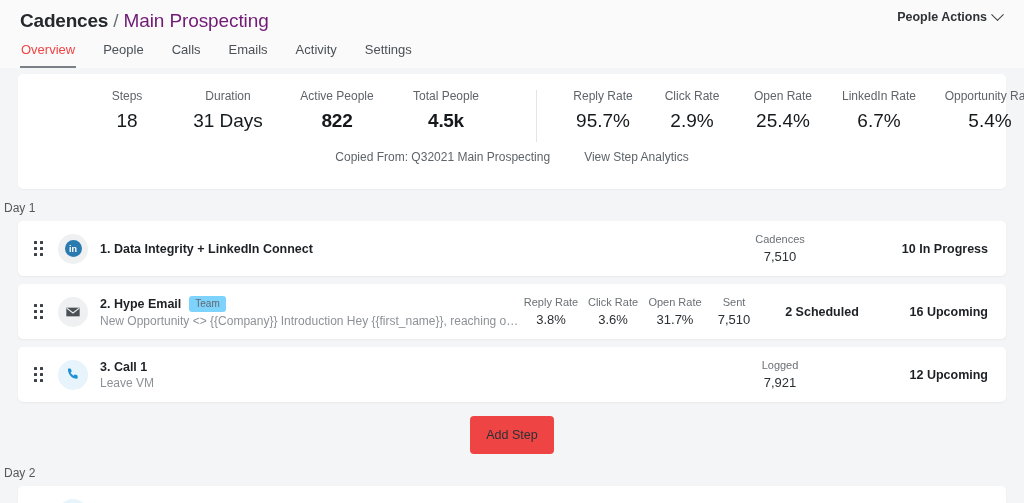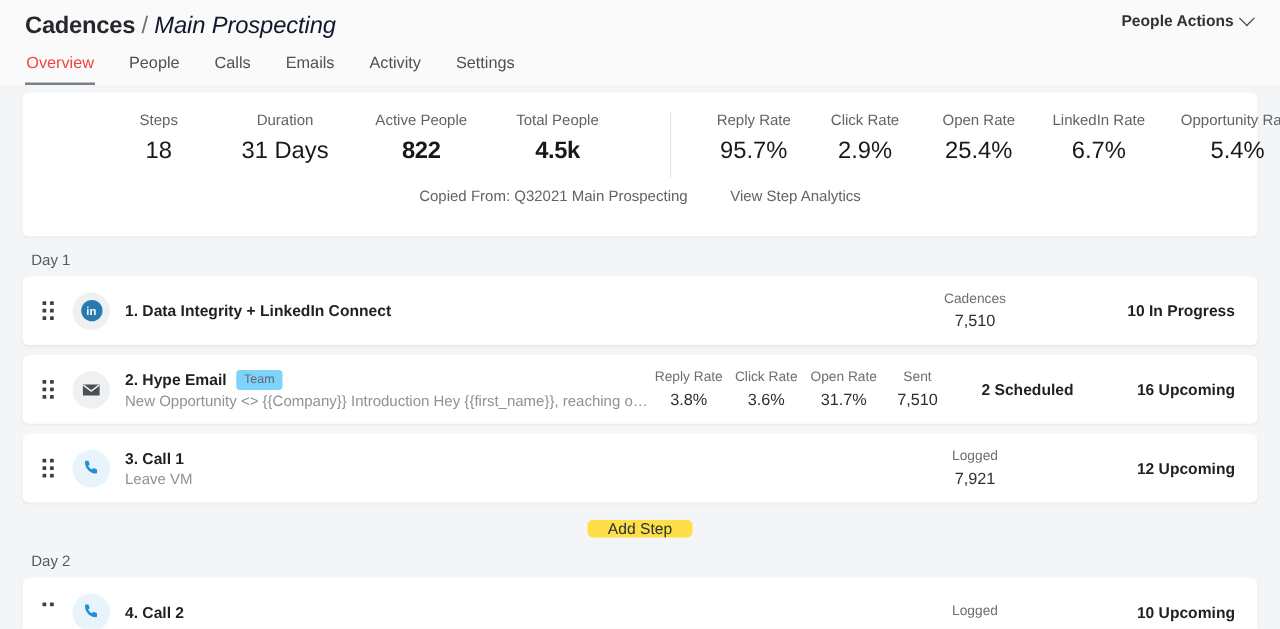--- a/index.html
+++ b/index.html
@@ -34,24 +34,23 @@
     font-weight: bold;
     color: #25282c;
     letter-spacing: -0.2px;
   }
   .crumb-sep {
     color: #6b7177;
     padding: 0 5px;
     font-weight: 400;
   }
   .crumb-current {
-    color: #0f172a;
+    color: #701a75;
     font-weight: 400;
     letter-spacing: -0.1px;
-    font-style: italic;
   }
   .people-actions {
     position: absolute;
     right: 22px;
     top: 10px;
     font-size: 12.5px;
     font-weight: bold;
     color: #2f3337;
     display: flex;
     align-items: center;
@@ -133,21 +132,21 @@
     font-size: 12px;
     color: #5e6469;
     margin-top: 8px;
   }
   .sub-row .link { cursor: pointer; }
 
   
   .day-label {
     font-size: 12px;
     color: #53585d;
-    padding: 12px 0 6px 25px;
+    padding: 12px 0 6px 4px;
   }
   .step-card {
     background: #ffffff;
     margin: 0 18px 8px 18px;
     border-radius: 5px;
     height: 55px;
     display: flex;
     align-items: center;
     position: relative;
     box-shadow: 0 1px 2px rgba(0,0,0,0.05);
@@ -259,27 +258,27 @@
   .status.scheduled { width: 104px; }
   .status.right { width: 120px; padding-right: 18px; }
 
   
   .add-step-wrap {
     display: flex;
     justify-content: center;
     padding-top: 6px;
   }
   .add-step-btn {
-    background: #fde047;
+    background: #ef4444;
     border: none;
     border-radius: 4px;
     font-family: inherit;
     font-size: 12.5px;
     color: #2b3034;
-    padding: 0 16px;
+    padding: 12px 16px;
     cursor: pointer;
   }
 </style>
 </head>
 <body>
 
 <div class="header">
   <div class="breadcrumb">
     <span class="crumb-root">Cadences</span>
     <span class="crumb-sep">/</span>

